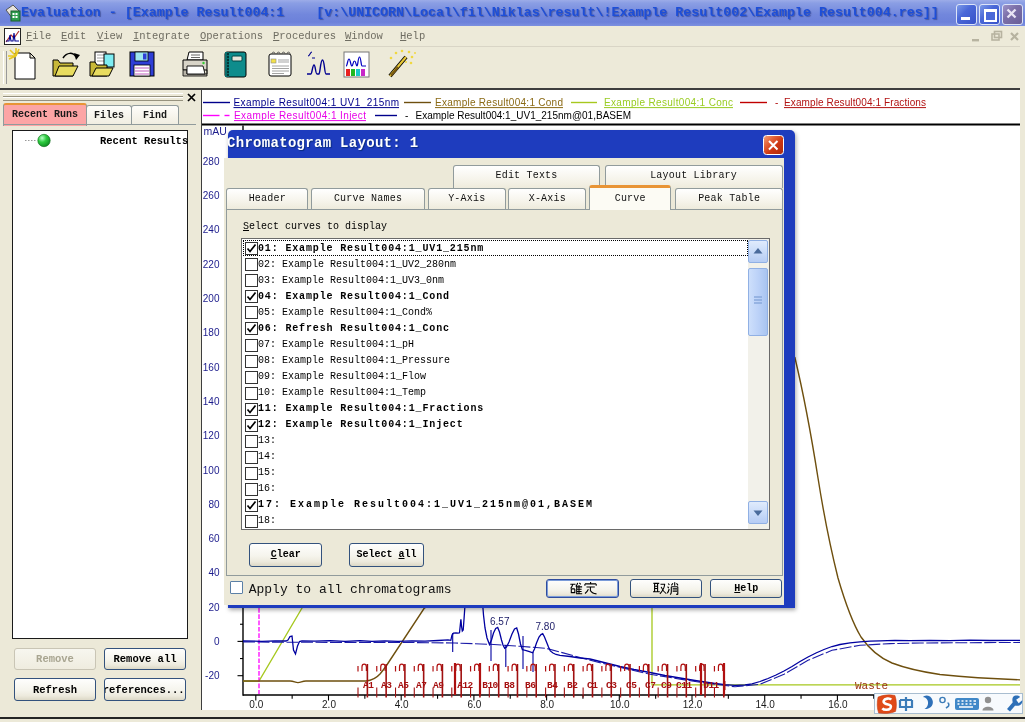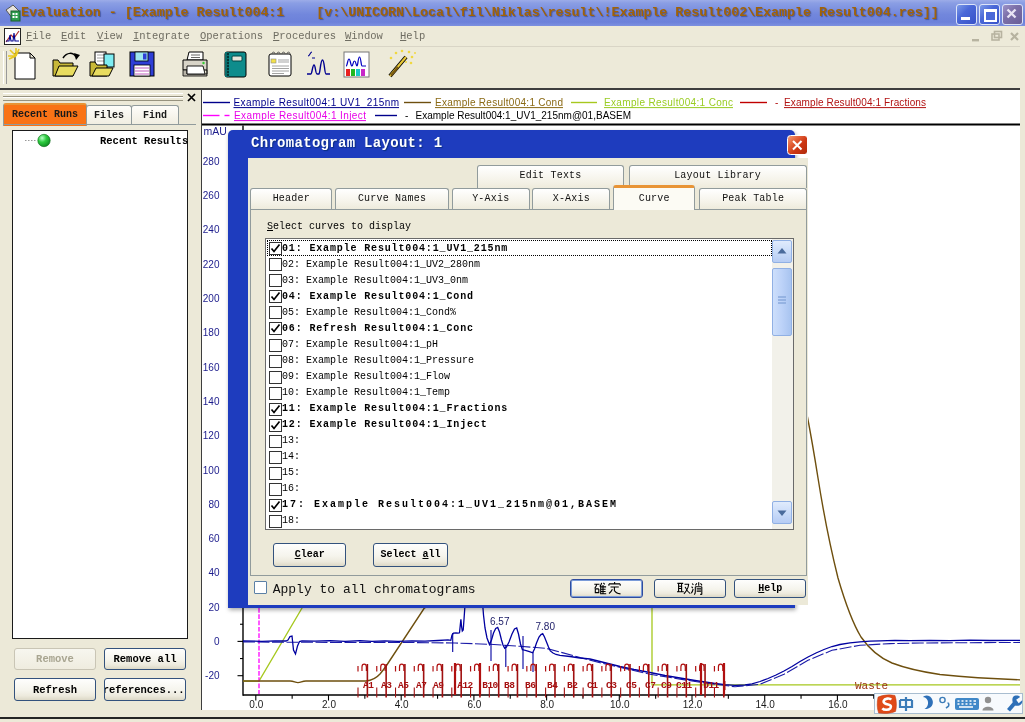--- a/index.html
+++ b/index.html
@@ -2,21 +2,21 @@
 <html><head>
 <meta charset="utf-8">
 <style>
 html,body{margin:0;padding:0;}
 body{width:1025px;height:722px;overflow:hidden;position:relative;background:#ECE9D8;
   font-family:"Liberation Mono",monospace;}
 .abs{position:absolute;}
 
 #titlebar{left:0;top:0;width:1025px;height:26px;
   background:linear-gradient(180deg,#9CACE8 0%,#8A9EE4 12%,#7287DC 55%,#6C81DA 85%,#7C90E0 100%);}
-#titletext{left:21px;top:5px;color:#a16207;font:bold 13.3px "Liberation Mono",monospace;white-space:pre;letter-spacing:0px;text-shadow:1px 1px 1px rgba(20,30,90,0.45);}
+#titletext{left:21px;top:5px;color:#1d4ed8;font:bold 13.3px "Liberation Mono",monospace;white-space:pre;letter-spacing:0px;text-shadow:1px 1px 1px rgba(20,30,90,0.45);}
 .tbtn{top:4px;width:19px;height:19px;border-radius:3px;border:1px solid #DCE4F8;}
 
 #menubar{left:0;top:26px;width:1025px;height:21px;background:#EDEAD9;}
 .mitem{top:30px;color:#6F6D62;font:10.5px "Liberation Mono",monospace;}
 .mitem u{text-decoration-thickness:1px;}
 
 #toolbar{left:0;top:47px;width:1025px;height:41px;background:#EDEAD9;}
 
 #lpanel{left:0;top:90px;width:199px;height:632px;background:#ECE9D8;}
 .lptab{font:bold 10px "Liberation Mono",monospace;color:#1a1a1a;text-align:center;}
@@ -179,21 +179,21 @@
 
 <div class="abs" id="lpanel"></div>
 <div class="abs" style="left:3px;top:93px;width:180px;height:2px;border-top:1px solid #fff;border-bottom:1px solid #96927F"></div>
 <div class="abs" style="left:3px;top:96.5px;width:180px;height:2px;border-top:1px solid #fff;border-bottom:1px solid #96927F"></div>
 <svg class="abs" style="left:186px;top:92px" width="11" height="11">
     <path d="M2,2 l7,7 M9,2 l-7,7" stroke="#000" stroke-width="1.7"></path>
   </svg>
 
 <div class="abs lptab" style="left:86px;top:105px;width:44px;height:19px;border:1px solid #919B9C;border-bottom:none;border-radius:3px 3px 0 0;background:linear-gradient(180deg,#FEFDFA,#F0EDE0);line-height:19px;">Files</div>
 <div class="abs lptab" style="left:131px;top:105px;width:46px;height:19px;border:1px solid #919B9C;border-bottom:none;border-radius:3px 3px 0 0;background:linear-gradient(180deg,#FEFDFA,#F0EDE0);line-height:19px;">Find</div>
-<div class="abs lptab" style="left:3px;top:103px;width:82px;height:21px;border:1px solid #919B9C;border-bottom:none;border-radius:3px 3px 0 0;background:#f97316;border-top:2px solid #E89435;line-height:19px;">Recent Runs</div>
+<div class="abs lptab" style="left:3px;top:103px;width:82px;height:21px;border:1px solid #919B9C;border-bottom:none;border-radius:3px 3px 0 0;background:#fca5a5;border-top:2px solid #E89435;line-height:19px;">Recent Runs</div>
 <div class="abs" style="left:3px;top:124px;width:193px;height:1px;background:#919B9C"></div>
 
 <div class="abs" style="left:12px;top:129.5px;width:175.5px;height:509.5px;background:#fff;border:1.5px solid #1A1A1A;box-sizing:border-box"></div>
 <svg class="abs" style="left:24px;top:133px" width="30" height="15">
   <line x1="1" y1="7.5" x2="13" y2="7.5" stroke="#999" stroke-dasharray="1.5,1.5"></line>
   <defs>
       <radialGradient id="ball" cx="35%" cy="30%" r="75%">
     <stop offset="0%" stop-color="#B8FFC8"></stop>
         <stop offset="45%" stop-color="#2ECC40"></stop>
         <stop offset="100%" stop-color="#0E8A20"></stop>
@@ -463,21 +463,21 @@
       <text x="661" y="688" font-size="9.5px" fill="#A61111" font-family="Liberation Mono,monospace" font-weight="bold" letter-spacing="-0.5px">C9</text>
       <text x="676" y="688" font-size="9.5px" fill="#A61111" font-family="Liberation Mono,monospace" font-weight="bold" letter-spacing="-0.5px">C11</text>
       <text x="698" y="688" font-size="9.5px" fill="#A61111" font-family="Liberation Mono,monospace" font-weight="bold" letter-spacing="-0.5px">|D11</text>
       <text x="722" y="688" font-size="9.5px" fill="#A61111" font-family="Liberation Mono,monospace" font-weight="bold" letter-spacing="-0.5px">|</text>
     </g>
 
   <text x="855" y="688.5" font-size="11px" fill="#993311" font-family="Liberation Mono,monospace">Waste</text>
 </svg>
 
 <div class="abs" id="dlg"></div>
-<div class="abs" id="dlgwrap" style="left:244px;top:130px;width:567px;height:510px;">
+<div class="abs" id="dlgwrap" style="left:220px;top:130px;width:567px;height:510px;">
   <div class="abs" id="dlgtext">Chromatogram Layout: 1</div>
   <div class="abs" style="left:543px;top:4.5px;width:20.5px;height:20.5px;border-radius:3.5px;border:1px solid #fff;box-sizing:border-box;background:linear-gradient(135deg,#F0A078 0%,#E4633A 30%,#CC3512 60%,#B02C0C 100%);"></div>
   <svg class="abs" style="left:543px;top:4.5px" width="20.5" height="20.5">
       <path d="M6,6 L14.5,14.5 M14.5,6 L6,14.5" stroke="#fff" stroke-width="2"></path>
     </svg>
   <div class="abs" style="left:3.5px;top:28px;width:560px;height:446.5px;background:#ECE9D8"></div>
 
   <div class="tab" style="left:232.8px;top:34.5px;width:147.4px;height:23px;line-height:20px;">Edit Texts</div>
   <div class="tab" style="left:384.6px;top:34.5px;width:178px;height:23px;line-height:20px;">Layout Library</div>
 

